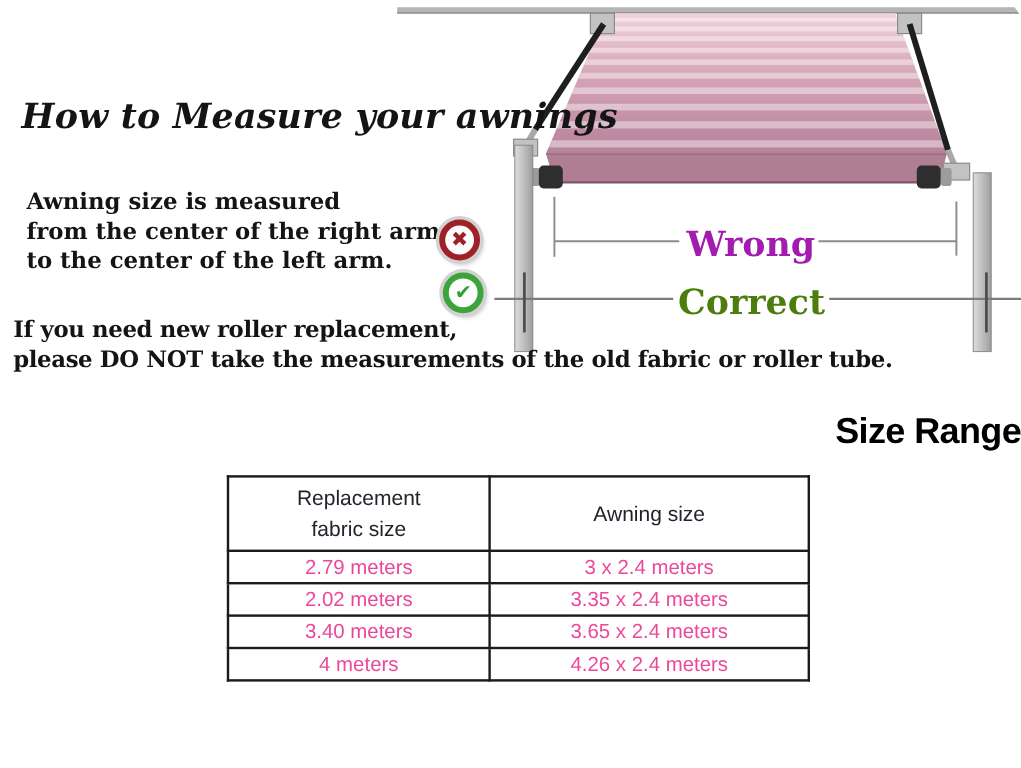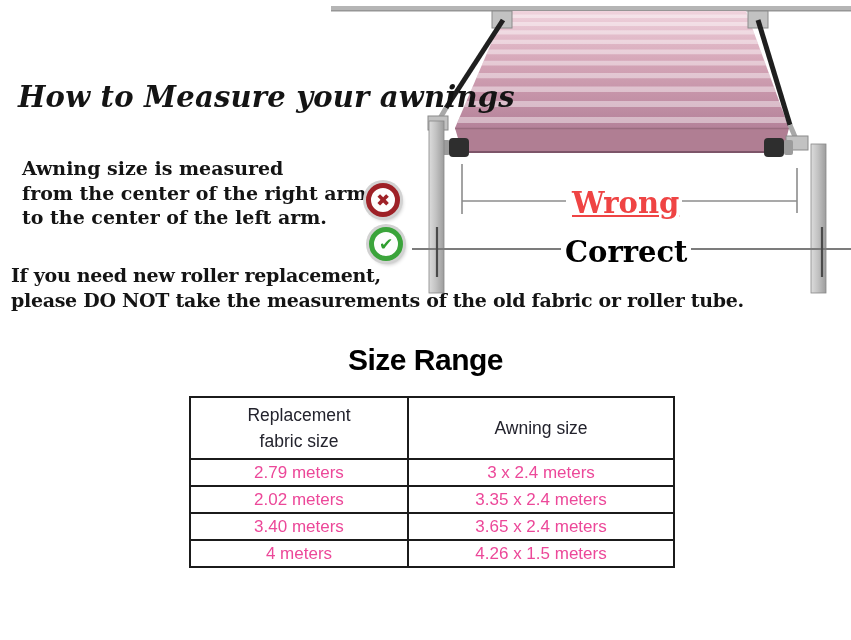--- a/index.html
+++ b/index.html
@@ -1,41 +1,41 @@
 <!DOCTYPE html>
 <html><head>
 <meta charset="utf-8">
 <style>
   html,body{margin:0;padding:0;background:#fff;}
   .page{position:relative;width:851px;height:640px;background:#fff;overflow:hidden;
-        font-family:"DejaVu Serif",serif;color:#141414;}
+        font-family:"DejaVu Serif",serif;color:#141414;border-radius:20px;}
   .abs{position:absolute;}
 
   
   .title{left:18px;top:80px;font-size:29px;font-weight:bold;font-style:italic;
          letter-spacing:.2px;white-space:nowrap;}
   .para{font-weight:bold;font-size:19px;line-height:24.5px;white-space:nowrap;}
   .para-measure{left:22px;top:156px;}
   .para-warning{left:11px;top:263px;letter-spacing:-0.3px;line-height:25px;}
 
   
   .flag{font-weight:bold;font-size:29px;white-space:nowrap;background:#fff;padding:0 3px;}
-  .flag-wrong{left:569px;top:186px;color:#ef4444;text-decoration:underline;}
-  .flag-correct{left:562px;top:235px;color:#000000;}
+  .flag-wrong{left:569px;top:186px;color:#a21caf;}
+  .flag-correct{left:562px;top:235px;color:#4d7c0f;}
 
   
   .badge{width:24px;height:24px;border-radius:50%;background:#fdfdfd;
          display:flex;align-items:center;justify-content:center;
          font-family:"DejaVu Sans",sans-serif;font-weight:bold;font-size:17px;
          box-shadow:0 0 0 3px #d2d2d2, 2px 3px 4px rgba(0,0,0,.30);}
   .badge-wrong{left:366px;top:183px;border:5px solid #9e2127;color:#9e2127;}
   .badge-correct{left:369px;top:227px;border:5px solid #3ba43b;color:#2f9e2f;}
 
   
-  .size-heading{left:0;top:343px;width:851px;text-align:center;
+  .size-heading{left:0;top:343px;width:851px;text-align:right;
         font-family:"Liberation Sans",sans-serif;font-weight:bold;font-size:30px;
         letter-spacing:-0.5px;color:#000;}
   table.size{position:absolute;left:189px;top:396px;width:484px;
         border-collapse:collapse;table-layout:fixed;
         font-family:"Liberation Sans",sans-serif;background:#fff;}
   table.size th, table.size td{border:2px solid #1b1b1b;text-align:center;
         vertical-align:middle;padding:0;}
   table.size th{height:60px;font-weight:400;font-size:17.5px;color:#23232d;line-height:1.5;}
   table.size td{height:25px;font-size:17px;color:#ec4899;}
   col.c1{width:218px;} col.c2{width:266px;}
@@ -173,18 +173,18 @@
       <tr>
         <td>2.02 meters</td>
         <td>3.35 x 2.4 meters</td>
       </tr>
       <tr>
         <td>3.40 meters</td>
         <td>3.65 x 2.4 meters</td>
       </tr>
       <tr>
         <td>4 meters</td>
-        <td>4.26 x 1.5 meters</td>
+        <td>4.26 x 2.4 meters</td>
       </tr>
     </tbody>
   </table>
 
 </div>
 
 </body></html>

